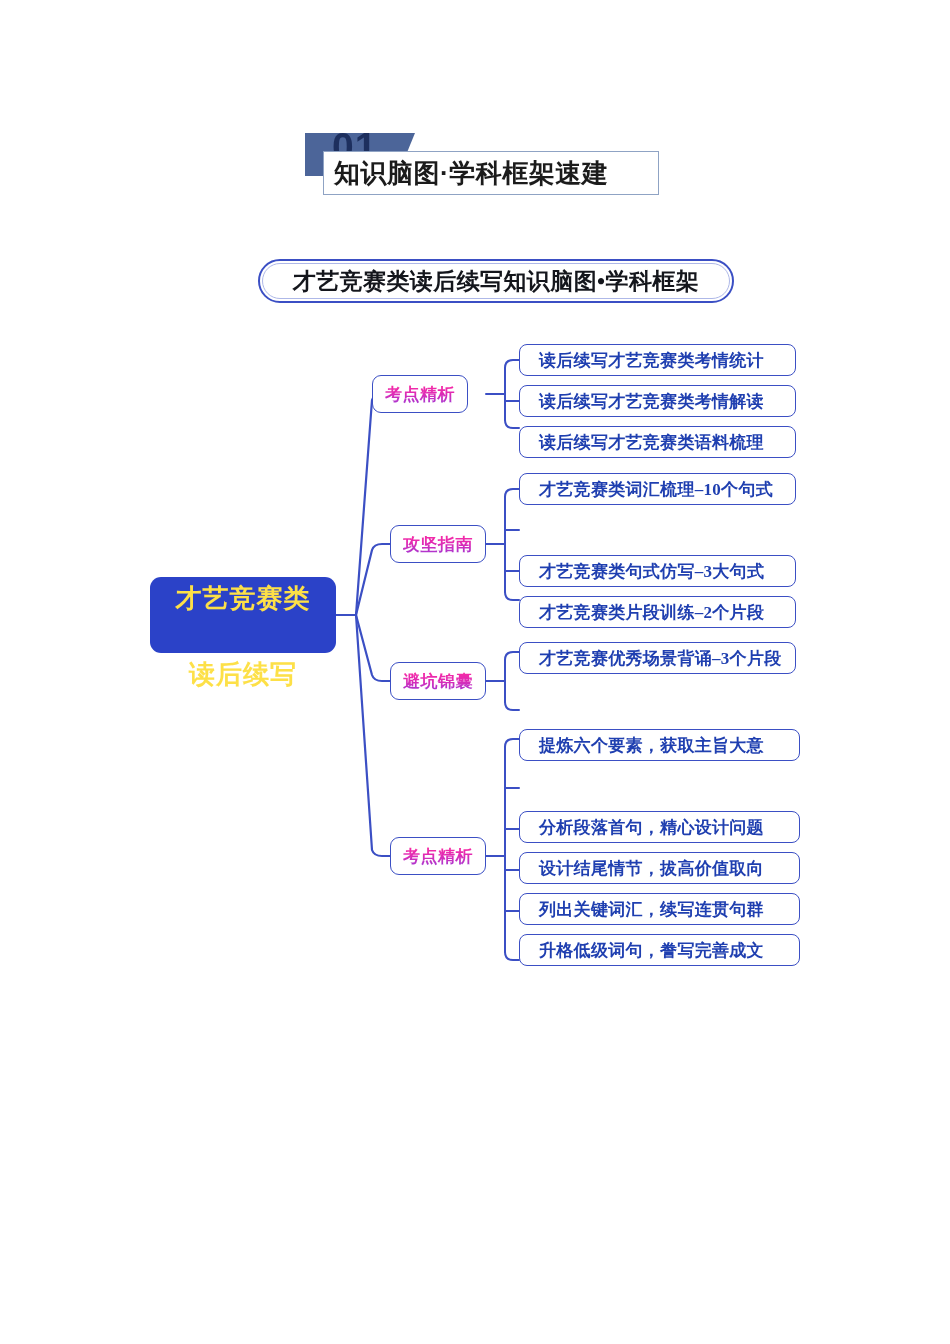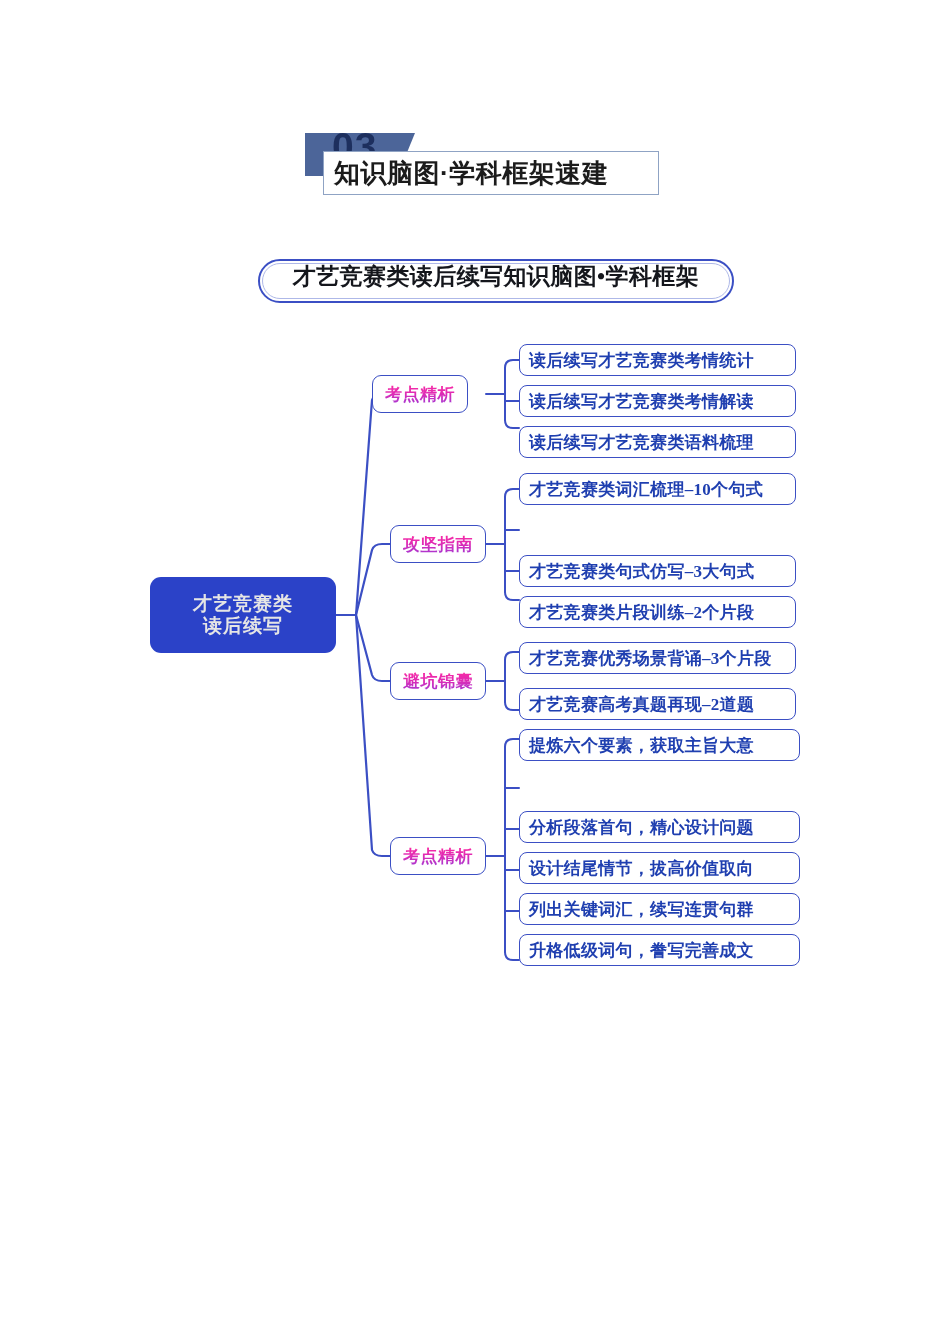--- a/index.html
+++ b/index.html
@@ -76,21 +76,21 @@
     position: absolute;
     left: 258px;
     top: 259px;
     width: 476px;
     height: 44px;
     border: 2px solid #3b4fc4;
     border-radius: 22px;
     box-sizing: border-box;
     background: #ffffff;
     display: flex;
-    align-items: flex-start;
+    align-items: center;
     justify-content: center;
   }
   .map-title::after {
     content: "";
     position: absolute;
     left: 2px; top: 2px; right: 2px; bottom: 2px;
     border: 1px solid #aeb8e8;
     border-radius: 19px;
     pointer-events: none;
   }
@@ -121,26 +121,27 @@
     height: 76px;
     background: #2b42c8;
     border-radius: 11px;
     display: flex;
     flex-direction: column;
     align-items: center;
     justify-content: center;
     box-sizing: border-box;
   }
   .root-line {
-    color: #e5e5e5;
-    font-size: 19px;
+    color: #fde047;
+    font-size: 26px;
     font-weight: bold;
     line-height: 1.18;
     letter-spacing: 1px;
     white-space: nowrap;
+    margin-top: 45px;
   }
 
   
   .branch {
     position: absolute;
     width: 96px;
     height: 38px;
     border: 1.6px solid #3b4fc4;
     border-radius: 9px;
     box-sizing: border-box;
@@ -164,38 +165,38 @@
   
   .leaf {
     position: absolute;
     height: 32px;
     border: 1.6px solid #3b4fc4;
     border-radius: 8px;
     box-sizing: border-box;
     background: #ffffff;
     display: flex;
     align-items: center;
-    padding-left: 9px;
+    padding-left: 19px;
   }
   .leaf-text {
     font-size: 17px;
     font-weight: bold;
     color: #1f3fb0;
     white-space: nowrap;
     letter-spacing: 0.3px;
   }
 </style>
 </head>
 <body>
 
 <div class="page">
 
   <div class="section-header">
     <div class="banner-shape"></div>
-    <div class="banner-number">03</div>
+    <div class="banner-number">01</div>
     <div class="header-box">
       <span class="header-box-text">知识脑图·学科框架速建</span>
     </div>
   </div>
 
   <div class="map-title">
     <span class="map-title-text">才艺竞赛类读后续写知识脑图•学科框架</span>
   </div>
 
   <svg class="connectors" viewBox="0 0 950 1344" xmlns="http://www.w3.org/2000/svg">
@@ -274,23 +275,20 @@
   <div class="leaf" style="left:519px; top:555px; width:277px;">
     <span class="leaf-text">才艺竞赛类句式仿写–3大句式</span>
   </div>
   <div class="leaf" style="left:519px; top:596px; width:277px;">
     <span class="leaf-text">才艺竞赛类片段训练–2个片段</span>
   </div>
 
   <div class="leaf" style="left:519px; top:642px; width:277px;">
     <span class="leaf-text">才艺竞赛优秀场景背诵–3个片段</span>
   </div>
-  <div class="leaf" style="left:519px; top:688px; width:277px;">
-    <span class="leaf-text">才艺竞赛高考真题再现–2道题</span>
-  </div>
 
   <div class="leaf" style="left:519px; top:729px; width:281px;">
     <span class="leaf-text">提炼六个要素，获取主旨大意</span>
   </div>
   <div class="leaf" style="left:519px; top:811px; width:281px;">
     <span class="leaf-text">分析段落首句，精心设计问题</span>
   </div>
   <div class="leaf" style="left:519px; top:852px; width:281px;">
     <span class="leaf-text">设计结尾情节，拔高价值取向</span>
   </div>

